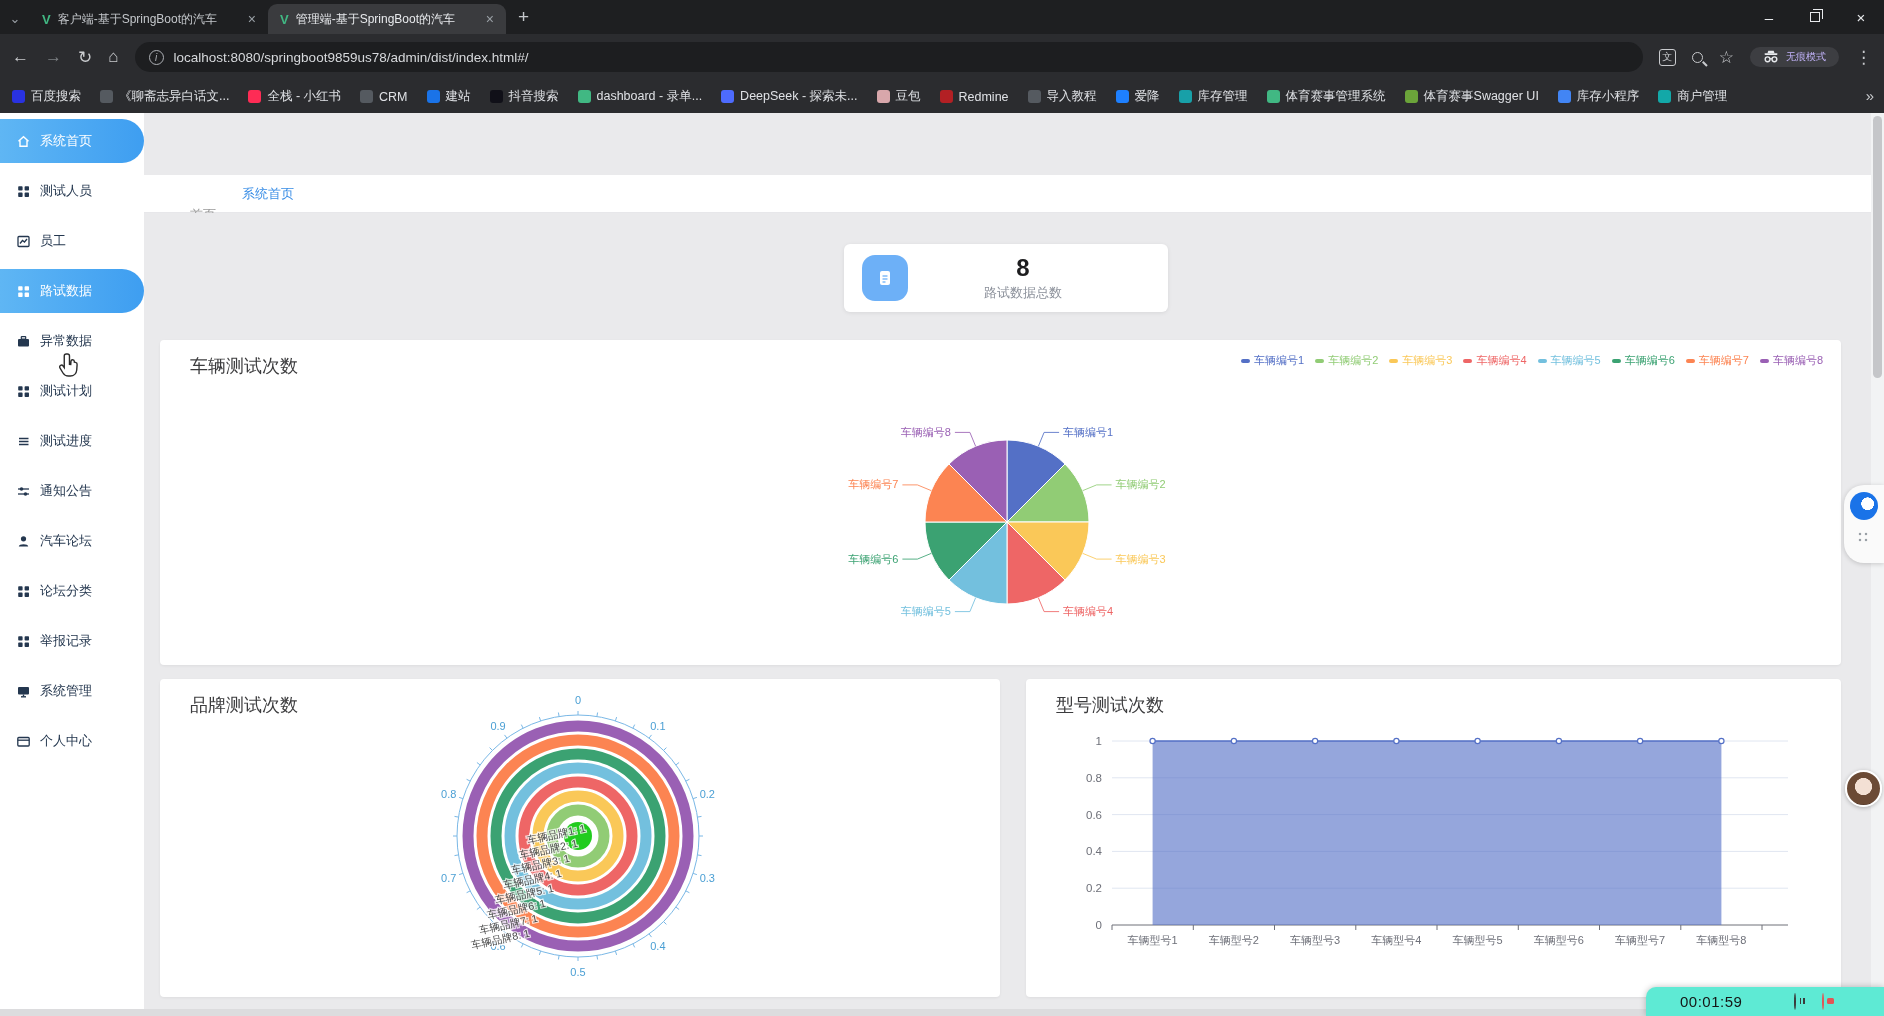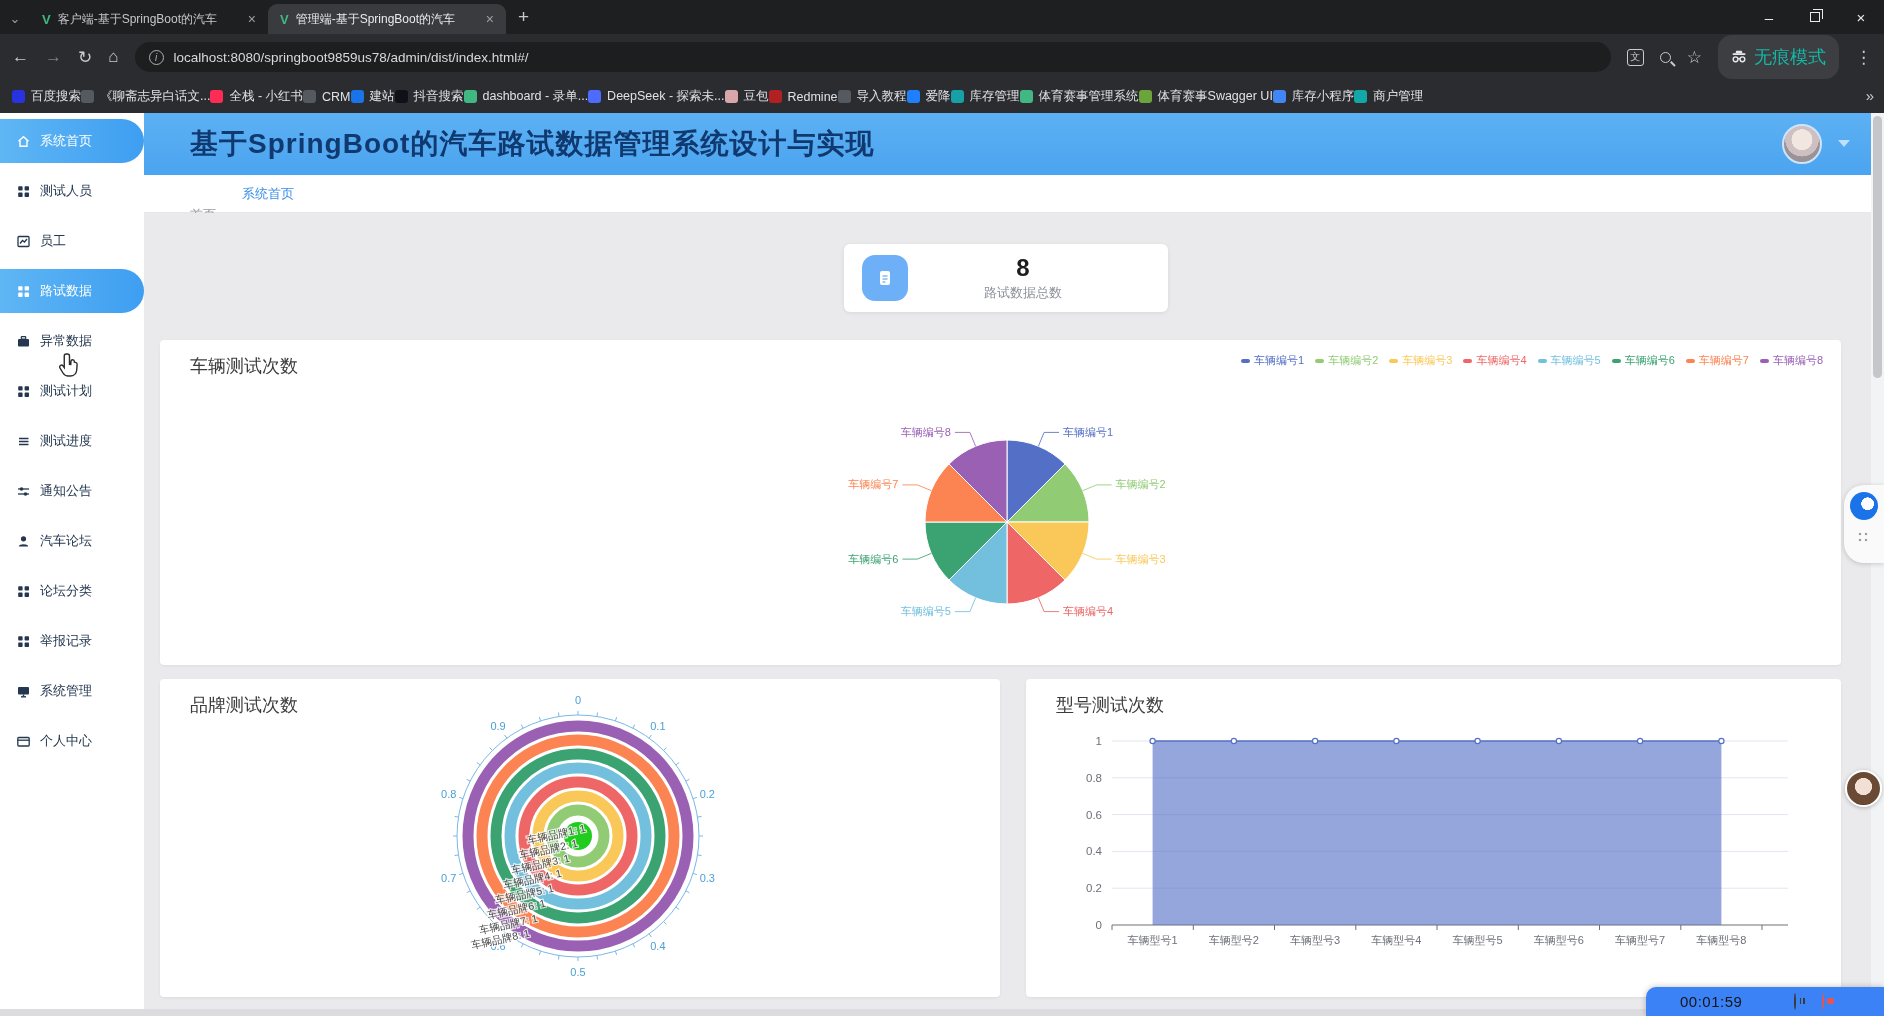--- a/index.html
+++ b/index.html
@@ -31,25 +31,25 @@
   .urlpill { flex:1; height:30px; background:#1d1e20; border-radius:15px; display:flex;
     align-items:center; gap:10px; padding:0 14px; }
   .info-ico { width:15px; height:15px; border:1.4px solid #aeb1b6; border-radius:50%;
     color:#aeb1b6; font-size:10px; display:flex; align-items:center; justify-content:center; font-style:italic; }
   .urltext { color:#d7d9dc; font-size:13.5px; }
   .trans-ico { width:17px; height:17px; border:1.4px solid #c9cbce; border-radius:3px; color:#c9cbce;
     font-size:10px; display:flex; align-items:center; justify-content:center; }
   .zoom-ico { width:11px; height:11px; border:1.6px solid #c9cbce; border-radius:50%; position:relative; }
   .zoom-ico::after { content:""; position:absolute; left:9px; top:10px; width:6px; height:1.6px;
     background:#c9cbce; transform:rotate(45deg); }
-  .incogpill { height:44px; background:#3d3e42; border-radius:14px; display:flex; align-items:center;
-    gap:7px; padding:0 13px; color:#14b8a6; font-size:18px; }
+  .incogpill { height:20px; background:#3d3e42; border-radius:14px; display:flex; align-items:center;
+    gap:7px; padding:0 13px; color:#c4b5fd; font-size:10px; }
 
   .bookmarks { position:absolute; left:0; top:80px; width:100%; height:33px; background:#2b2c2f;
-    display:flex; align-items:center; padding:0 34px 0 12px; }
+    display:flex; align-items:center; gap:19px; padding:0 34px 0 12px; }
   .bm { display:flex; align-items:center; gap:6px; color:#dfe1e5; font-size:12.5px; white-space:nowrap; }
   .bm-fav { width:13px; height:13px; border-radius:3px; flex:0 0 13px; }
   .bm-more { position:absolute; right:10px; color:#c9cbce; font-size:15px; }
 
   
   .sidebar { position:absolute; left:0; top:113px; width:144px; height:903px; background:#fff; z-index:2; }
   .side-item { height:44px; margin:6px 0; display:flex; align-items:center; gap:9px; padding-left:16px;
     color:#24374f; font-size:13px; }
   .side-item.active { background:linear-gradient(90deg,#5fb6f4,#3e9ef1); color:#fff;
     border-radius:0 22px 22px 0; }
@@ -85,21 +85,21 @@
   #panel-area  { left:882px; top:466px; width:815px;  height:318px; }
   .panel-title { position:absolute; left:30px; top:14px; font-size:18px; color:#3c3c3e; }
   .pie-legend { position:absolute; right:18px; top:13px; display:flex; gap:11px; }
   .lg-item { display:flex; align-items:center; gap:4px; font-size:11px; }
   .lg-mark { width:9px; height:4px; border-radius:2px; }
 
   
   .watermark { position:absolute; left:1612px; top:941px; color:rgba(118,118,118,.55); z-index:6; }
   .wm1 { font-size:22px; }
   .wm2 { font-size:13px; margin-top:4px; }
-  .recbar { position:absolute; right:0; bottom:0; width:238px; height:29px; background:#3b82f6;
+  .recbar { position:absolute; right:0; bottom:0; width:238px; height:29px; background:#5eead4;
     border-radius:10px 0 0 0; box-shadow:0 0 6px rgba(0,0,0,.25); display:flex; align-items:center;
     gap:26px; padding:0 10px 0 8px; z-index:9; }
   .drag-dots { width:7px; height:16px;
     background:radial-gradient(circle,#b9b9b9 1px,transparent 1.2px) 0 0/3.5px 4px; }
   .rectime { font-size:15px; color:#151515; letter-spacing:.5px; }
   .recdiv { width:1px; height:16px; background:#d4d4d4; }
   .pauseico { width:17px; height:17px; border:1.6px solid #3a3a3a; border-radius:50%; position:relative; }
   .pauseico::before,.pauseico::after { content:""; position:absolute; top:4px; width:1.7px; height:6px; background:#3a3a3a; }
   .pauseico::before { left:4.4px; } .pauseico::after { left:7.8px; }
   .stopico { width:17px; height:17px; border:1.6px solid #e25656; border-radius:50%; position:relative; }
@@ -362,25 +362,20 @@
       </div>
       <div class="side-item">
         <svg width="15" height="15" viewBox="0 0 15 15">
           <rect x="1.8" y="3.5" width="11.4" height="8.5" rx="1" fill="none" stroke="currentColor" stroke-width="1.3"></rect>
           <line x1="1.8" y1="6.2" x2="13.2" y2="6.2" stroke="currentColor" stroke-width="1.3"></line>
         </svg>
         <span>个人中心</span>
       </div>
     </div>
 
-  <div class="pageheader">
-    <span class="apptitle">基于SpringBoot的汽车路试数据管理系统设计与实现</span>
-    <span class="hdr-avatar"></span>
-    <span class="hdr-caret"></span>
-  </div>
 
   <div class="breadbar">
     <span class="bc-home">首页</span>
     <span class="bc-cur">系统首页</span>
   </div>
 
   <div class="content">
 
     <div class="statscard">
       <span class="statsicon">

